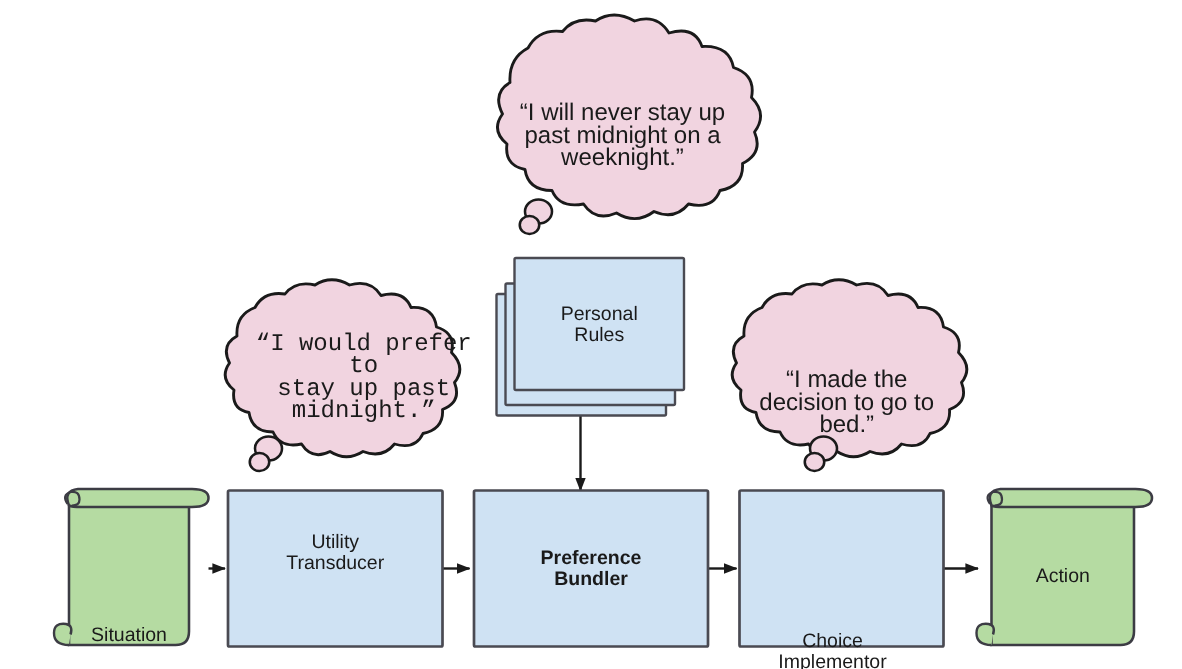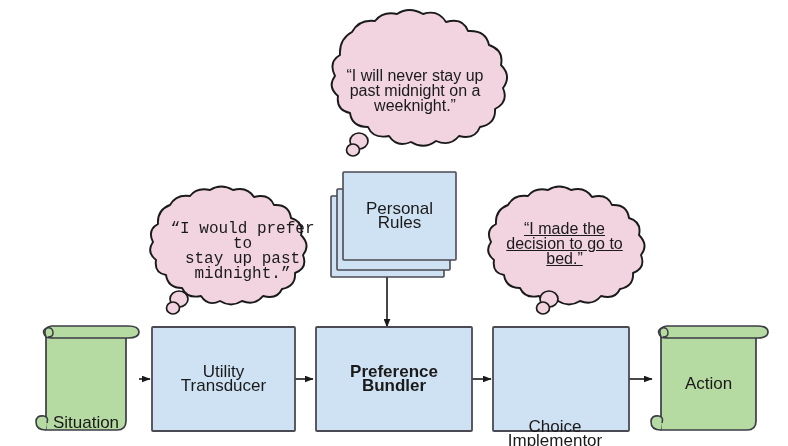--- a/index.html
+++ b/index.html
@@ -19,21 +19,21 @@
     left: 0;
     top: 0;
     width: 788px;
     height: 446px;
   }
   .node-label {
     position: absolute;
     text-align: center;
     color: #1a1a1a;
     font-family: "Liberation Sans", sans-serif;
-    font-size: 17px;
+    font-size: 13px;
     line-height: 14px;
     white-space: pre-line;
     pointer-events: none;
     display: flex;
     align-items: center;
     justify-content: center;
   }
   .bubble-label {
     position: absolute;
     text-align: center;
@@ -190,21 +190,21 @@
              Q 485 230 496 224
              Q 495 210 508 205 Z" fill="#f1d4e0" stroke="#1a1a1a" stroke-width="1.9" stroke-linejoin="round"></path>
     <ellipse cx="549" cy="299" rx="9" ry="8" fill="#f1d4e0" stroke="#1a1a1a" stroke-width="1.7"></ellipse>
     <ellipse cx="543" cy="308" rx="6.5" ry="6" fill="#f1d4e0" stroke="#1a1a1a" stroke-width="1.7"></ellipse>
   </g>
 
 </svg>
 
 <div class="node-label" style="left:46px; top:337px; width:80px; height:93px;margin-top:39px;">Situation</div>
 
-<div class="node-label" style="left:152px; top:327px; width:143px; height:104px;">Utility
+<div class="node-label" style="left:152px; top:316px; width:143px; height:104px;">Utility
 Transducer</div>
 
 <div class="node-label" style="left:316px; top:327px; width:156px; height:104px;font-weight:bold;">Preference
 Bundler</div>
 
 <div class="node-label" style="left:493px; top:346px; width:124px; height:104px;margin-top:36px;">Choice
 Implementor</div>
 
 <div class="node-label" style="left:661px; top:337px; width:95px; height:93px;">Action</div>
 
@@ -212,15 +212,15 @@
 Rules</div>
 
 <div class="bubble-label" style="left:325px; top:45px; width:180px; height:90px;">“I will never stay up
 past midnight on a
 weeknight.”</div>
 
 <div class="bubble-label" style="left:164px; top:208px; width:157px; height:88px;font-family:Liberation Mono, monospace;">“I would prefer to
 stay up past
 midnight.”</div>
 
-<div class="bubble-label" style="left:486px; top:199px; width:157px; height:88px;text-decoration:underline;">“I made the
+<div class="bubble-label" style="left:486px; top:224px; width:157px; height:88px;">“I made the
 decision to go to
 bed.”</div>
 
 </body></html>

